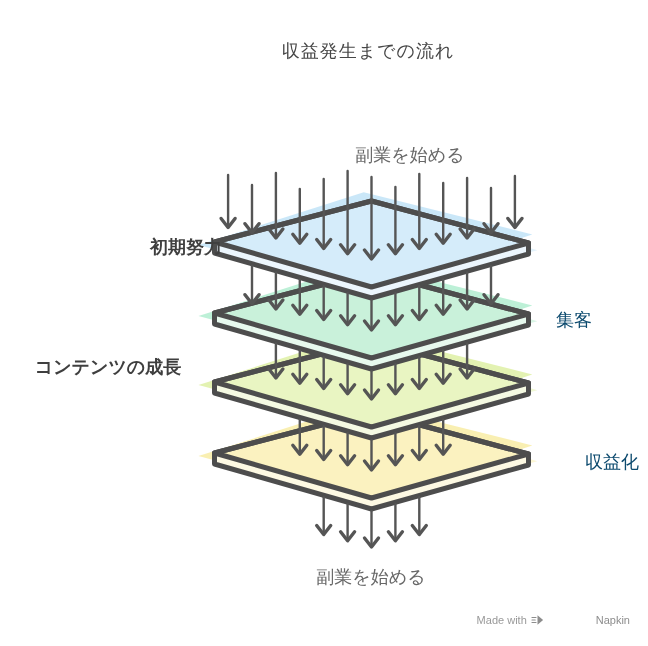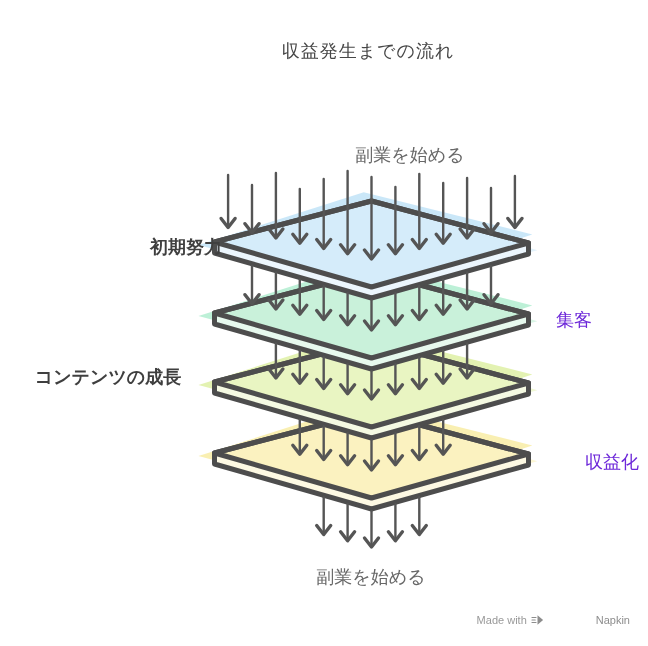--- a/index.html
+++ b/index.html
@@ -1,21 +1,21 @@
 <!DOCTYPE html>
 <html><head>
 <meta charset="utf-8">
 <style>
   html,body{margin:0;padding:0;background:#fff;}
   body{width:648px;height:646px;position:relative;overflow:hidden;
        font-family:"Liberation Sans",sans-serif;}
   .stage{position:absolute;transform:translate(-50%,-50%);white-space:nowrap;
          font-size:18px;}
   .stage.left{font-weight:700;color:#3f3f3f;}
-  .stage.right{font-weight:400;color:#6d28d9;}
+  .stage.right{font-weight:400;color:#0c4a6e;}
   .flowlabel{position:absolute;transform:translate(-50%,-50%);white-space:nowrap;
          font-size:18px;color:#686868;}
   #title{position:absolute;transform:translate(-50%,-50%);white-space:nowrap;
          font-size:18px;font-weight:400;color:#474747;letter-spacing:1px;}
   #diagram-svg{position:absolute;left:0;top:0;}
   #watermark{position:absolute;right:18px;bottom:20px;display:flex;
          align-items:flex-end;gap:4px;font-size:11px;color:#999;}
   #watermark .brand{color:#8d8d8d;padding-left:48px;}
 </style>
 </head>
@@ -149,21 +149,21 @@
   </svg>
 
 <div id="title" style="left:368px;top:51px;">収益発生までの流れ</div>
 
 <div class="flowlabel" style="left:370px;top:155px;margin-left:40px;">副業を始める</div>
 
 <div class="stage left" style="left:149px;top:247px;margin-left:37px;">初期努力</div>
 
 <div class="stage right" style="left:574px;top:320px;">集客</div>
 
-<div class="stage left" style="left:108px;top:377px;">コンテンツの成長</div>
+<div class="stage left" style="left:108px;top:367px;">コンテンツの成長</div>
 
 <div class="stage right" style="left:612px;top:462px;">収益化</div>
 
 <div class="flowlabel" style="left:371px;top:577px;">副業を始める</div>
 
 <div id="watermark">
   <span>Made with</span>
   <svg width="13" height="12" viewBox="0 0 13 12">
     <path d="M1 3.5h4M1 6h3.2M1 8.5h4" stroke="#8d8d8d" stroke-width="1.2" fill="none" stroke-linecap="round"></path>
     <path d="M6.5 1.2l5.6 4.8-5.6 4.8z" fill="#8d8d8d"></path>

